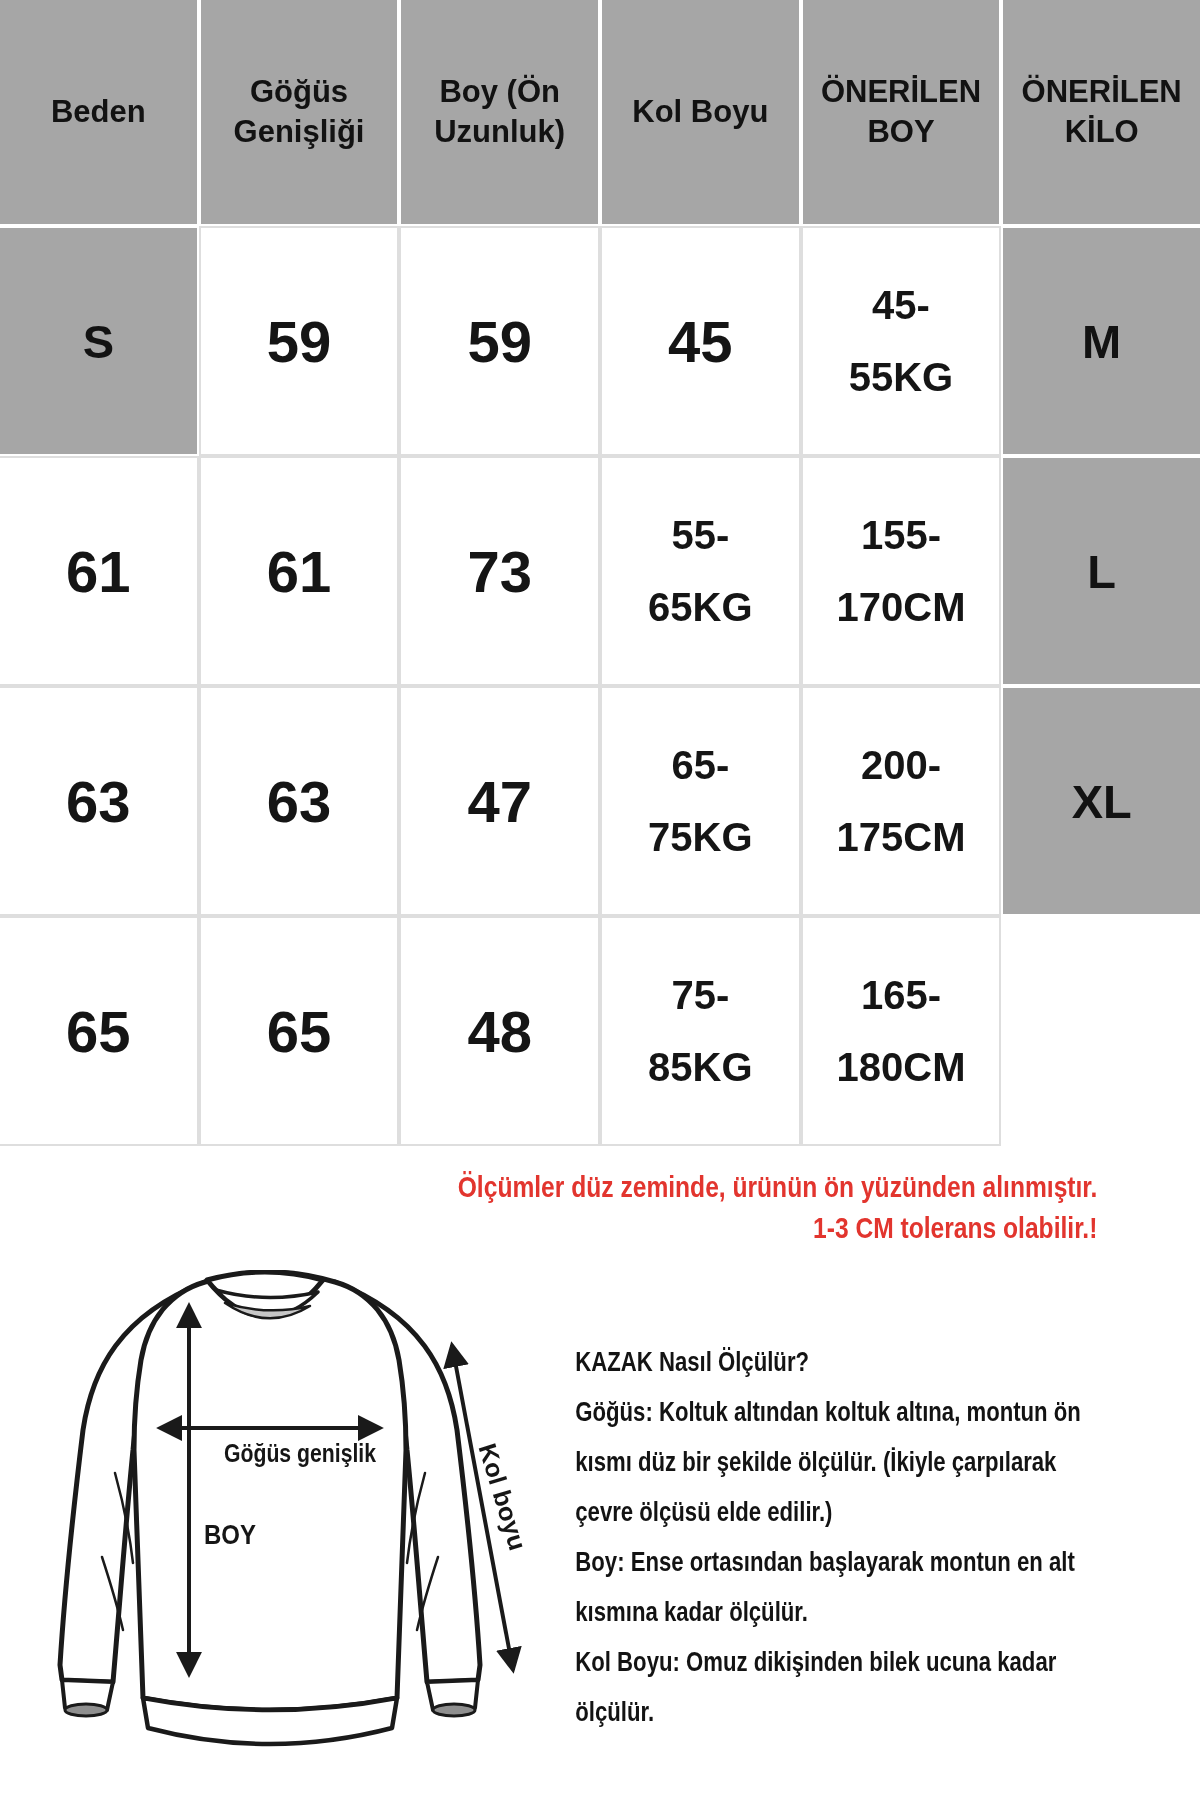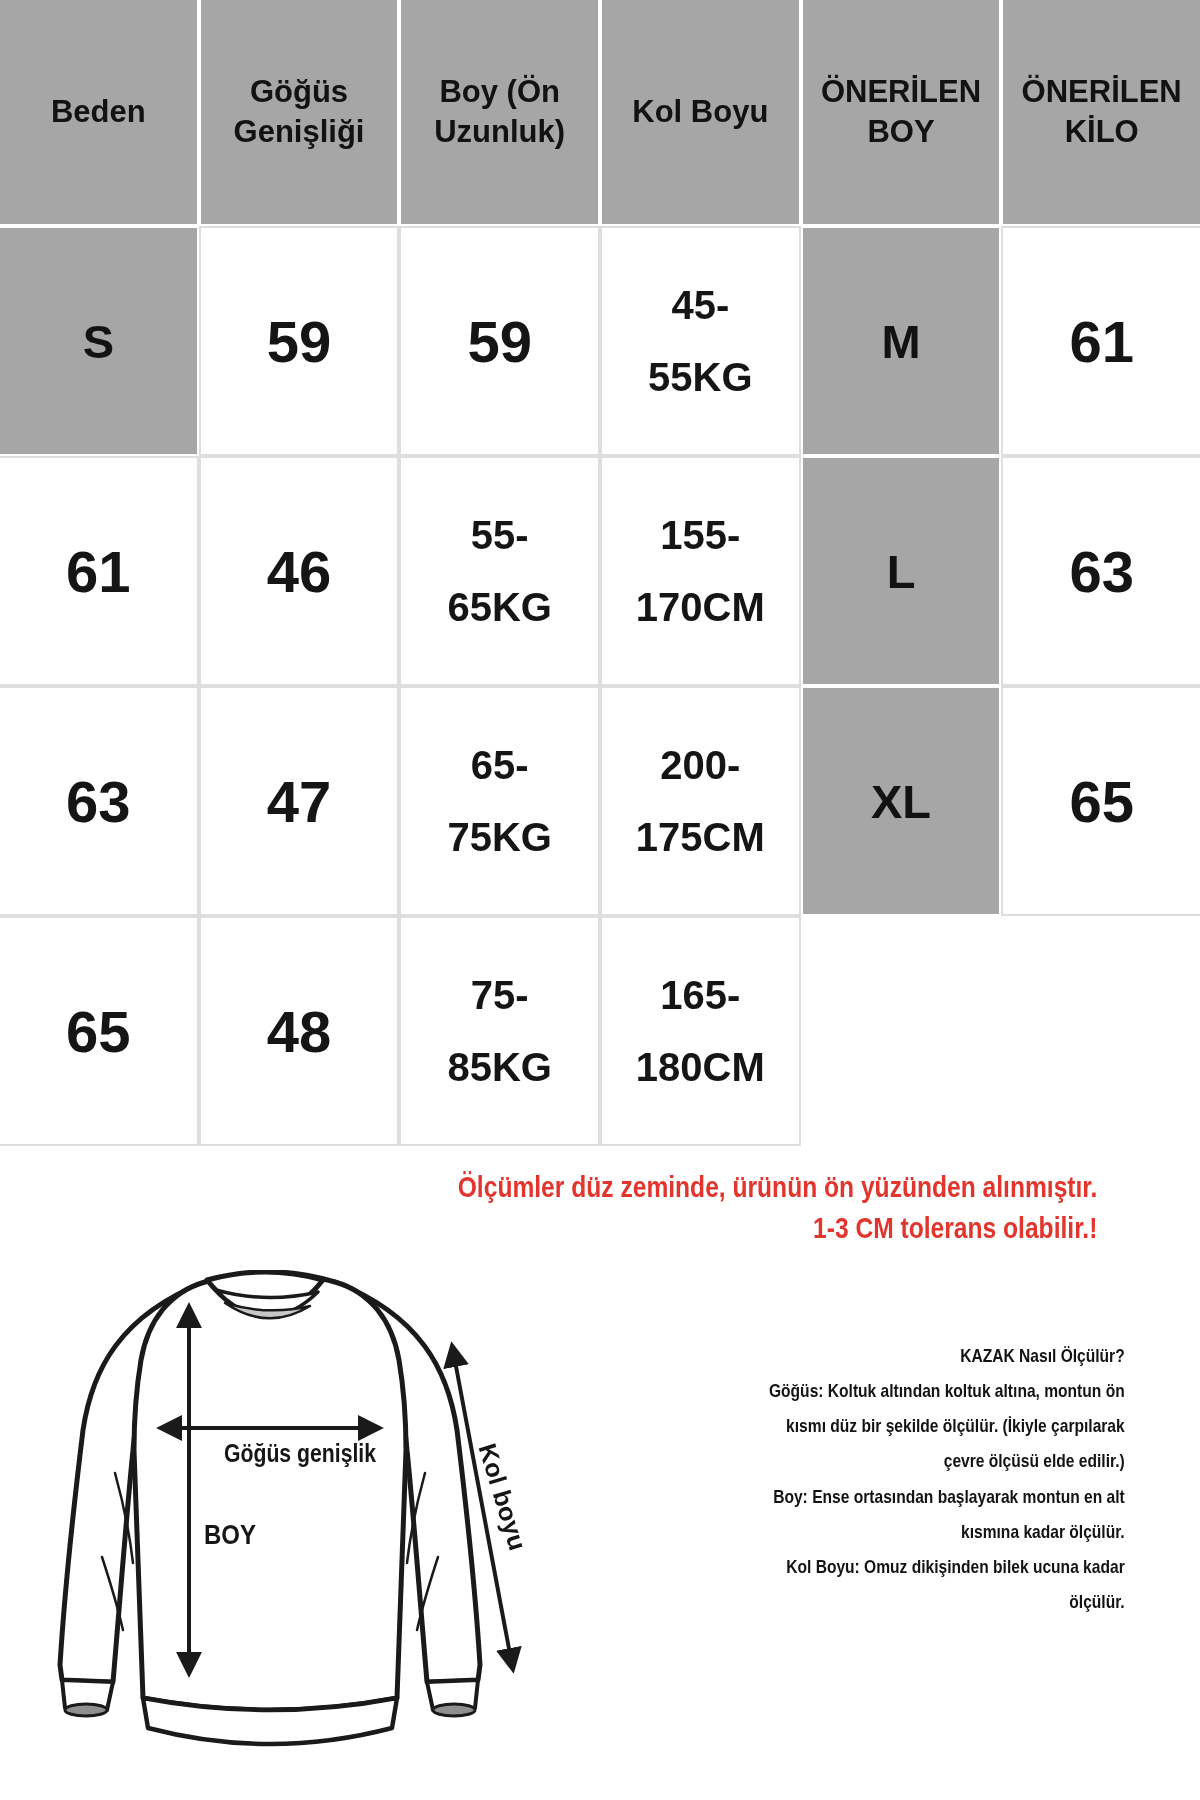--- a/index.html
+++ b/index.html
@@ -30,48 +30,49 @@
     text-align:right;color:#e2352e;font-weight:bold;font-size:30px;
     line-height:1.38;
   }
   .squeeze{transform:scaleX(0.82);transform-origin:50% 0;}
   
   .diagram{position:absolute;left:20px;top:1270px;}
   .diagram text{font-family:"Liberation Sans","DejaVu Sans",sans-serif;fill:#161616;font-weight:bold;}
   
   .howto{
     position:absolute;left:515px;top:1338px;width:670px;
-    text-align:right;font-weight:bold;font-size:19px;line-height:1.85;
+    text-align:left;font-weight:bold;font-size:27px;line-height:1.85;
     color:#131313;
   }
   .howto .ln{white-space:pre;}
 </style>
 </head>
 <body>
 
 <div class="page">
 
   <div class="chart">
     <div class="c h">Beden</div>
     <div class="c h">Göğüs Genişliği</div>
     <div class="c h">Boy (Ön Uzunluk)</div>
     <div class="c h">Kol Boyu</div>
     <div class="c h">ÖNERİLEN BOY</div>
     <div class="c h">ÖNERİLEN KİLO</div>
 
     <div class="c sz">S</div>
     <div class="c v">59</div>
     <div class="c v">59</div>
+    <div class="c v">45</div>
     <div class="c v rg">45-
 55KG</div>
 
     <div class="c sz">M</div>
     <div class="c v">61</div>
     <div class="c v">61</div>
-    <div class="c v">46</div>
+    <div class="c v">73</div>
     <div class="c v rg">55-
 65KG</div>
     <div class="c v rg">155-
 170CM</div>
 
     <div class="c sz">L</div>
     <div class="c v">63</div>
     <div class="c v">63</div>
     <div class="c v">47</div>
     <div class="c v rg">65-

